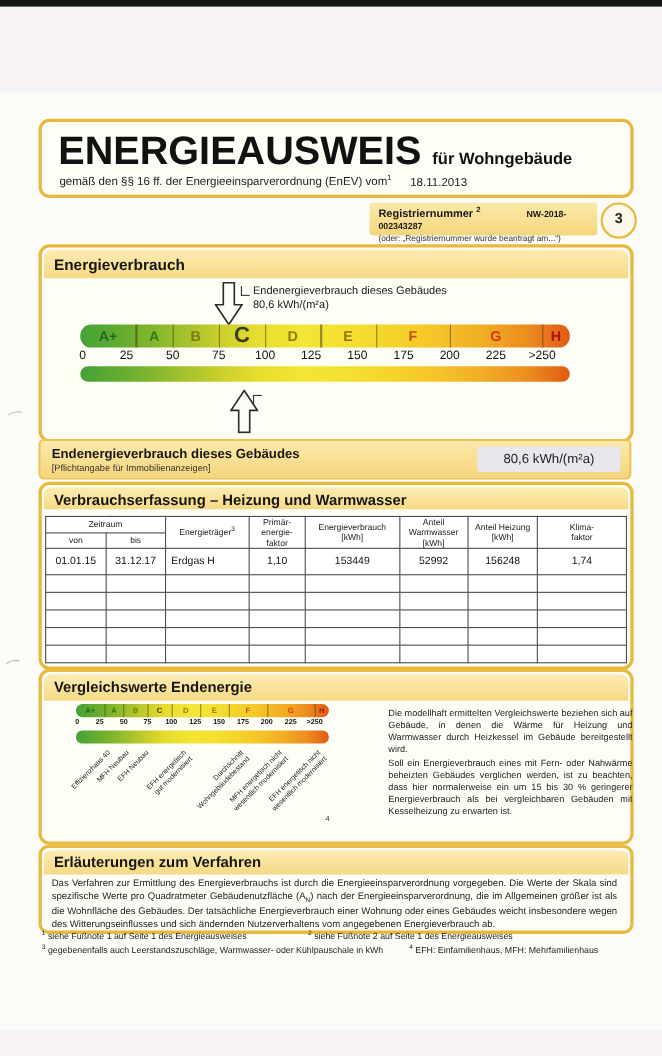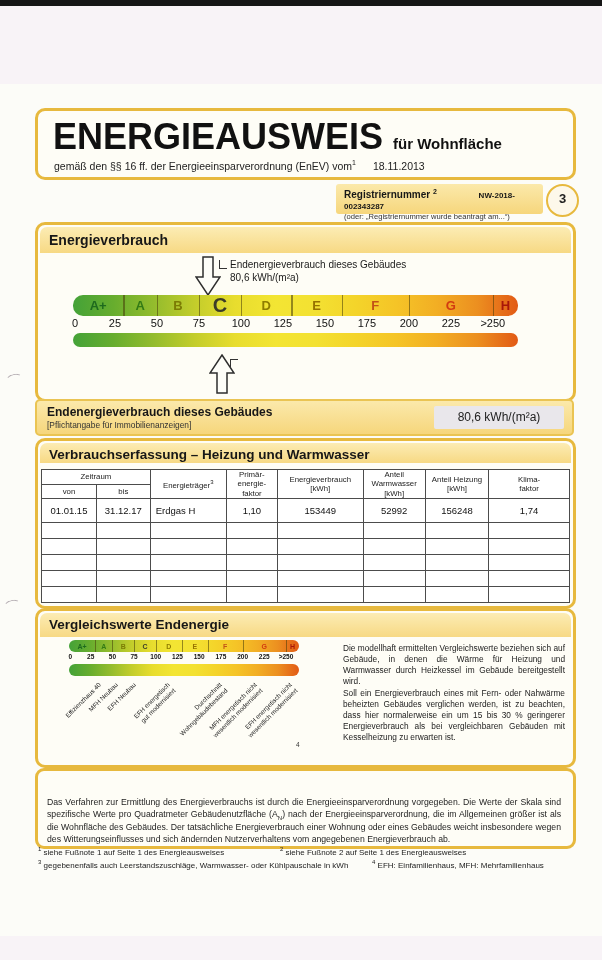--- a/index.html
+++ b/index.html
@@ -91,21 +91,21 @@
 
 <div class="screen">
   <div class="blackbar"></div>
   <div class="paper"></div>
   <div class="curl" style="left:6px;top:374px;"></div>
   <div class="curl" style="left:4px;top:600px;"></div>
 
   <div class="gbox" style="left:35px;top:108px;width:535px;height:66px;">
     <div class="title-row" style="padding:5px 0 0 15px;">
       <span class="big-title">ENERGIEAUSWEIS</span>
-      <span class="title-suffix">für Wohnfläche</span>
+      <span class="title-suffix">für Wohngebäude</span>
     </div>
     <div class="subtitle" style="padding:1px 0 0 16px;">
       <span>gemäß den §§ 16 ff. der Energieeinsparverordnung (EnEV) vom</span><sup>1</sup>
       <span class="date">18.11.2013</span>
     </div>
   </div>
 
   <div class="ystrip" style="left:336px;top:184px;width:207px;height:30px;">
     <div class="regline1">
       <span>Registriernummer</span>
@@ -322,27 +322,30 @@
         <div class="ref-label" style="left: -32.7925px; top: 2px;">EFH energetisch
 gut modernisiert</div>
         <div class="ref-label" style="left: 19.283px; top: 2px;">Durchschnitt
 Wohngebäudebestand</div>
         <div class="ref-label" style="left: 54px; top: 2px;">MFH energetisch nicht
 wesentlich modernisiert</div>
         <div class="ref-label" style="left: 88.717px; top: 2px;">EFH energetisch nicht
 wesentlich modernisiert</div>
       </div>
     <div class="fnmark" style="left:258px;top:130px;">4</div>
-    <div class="vgl-text" style="left:305px;top:32px;width:222px;">
+    <div class="vgl-text" style="left:315px;top:32px;width:222px;">
       <p>Die modellhaft ermittelten Vergleichswerte beziehen sich auf Gebäude, in denen die Wärme für Heizung und Warmwasser durch Heizkessel im Gebäude bereitgestellt wird.</p>
       <p>Soll ein Energieverbrauch eines mit Fern- oder Nahwärme beheizten Gebäudes verglichen werden, ist zu beachten, dass hier normalerweise ein um 15 bis 30 % geringerer Energieverbrauch als bei vergleichbaren Gebäuden mit Kesselheizung zu erwarten ist.</p>
     </div>
   </div>
 
   <div class="gbox" style="left:35px;top:768px;width:535px;height:75px;border-radius:9px;">
+    <div class="gstrip" style="height:22px;border-radius:6px 6px 0 0;">
+      <div class="h" style="font-size:13.5px;padding-top:3px;">Erläuterungen zum Verfahren</div>
+    </div>
     <div class="erl-text" style="left:9px;top:26px;width:514px;">
       <span>Das Verfahren zur Ermittlung des Energieverbrauchs ist durch die Energieeinsparverordnung vorgegeben. Die Werte der Skala sind spezifische Werte pro Quadratmeter Gebäudenutzfläche (A</span><sub>N</sub><span>) nach der Energieeinsparverordnung, die im Allgemeinen größer ist als die Wohnfläche des Gebäudes. Der tatsächliche Energieverbrauch einer Wohnung oder eines Gebäudes weicht insbesondere wegen des Witterungseinflusses und sich ändernden Nutzerverhaltens vom angegebenen Energieverbrauch ab.</span>
     </div>
   </div>
 
   <div class="footnote" style="left:38px;top:846px;">
     <sup>1</sup> <span>siehe Fußnote 1 auf Seite 1 des Energieausweises</span>
   </div>
   <div class="footnote" style="left:280px;top:846px;">
     <sup>2</sup> <span>siehe Fußnote 2 auf Seite 1 des Energieausweises</span>

